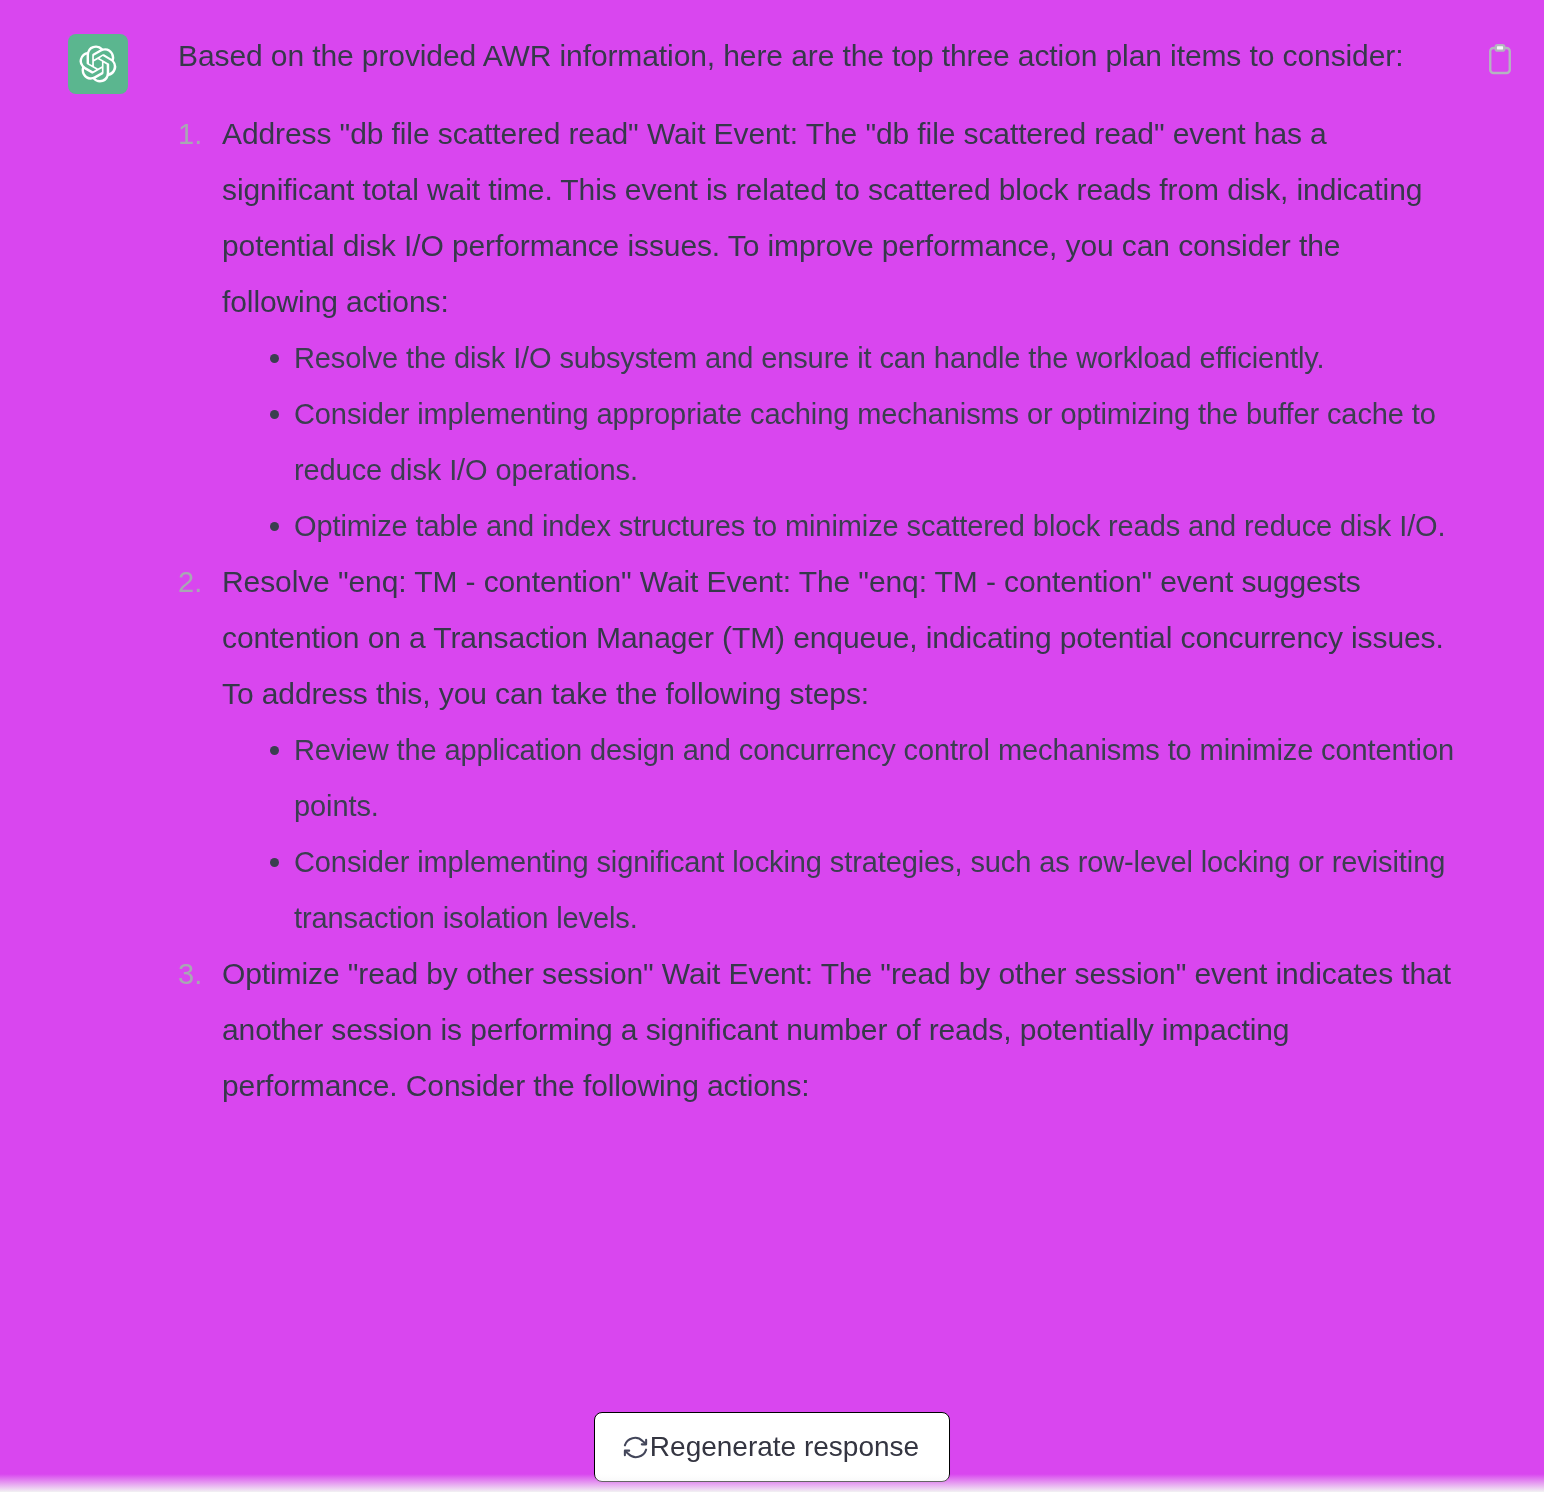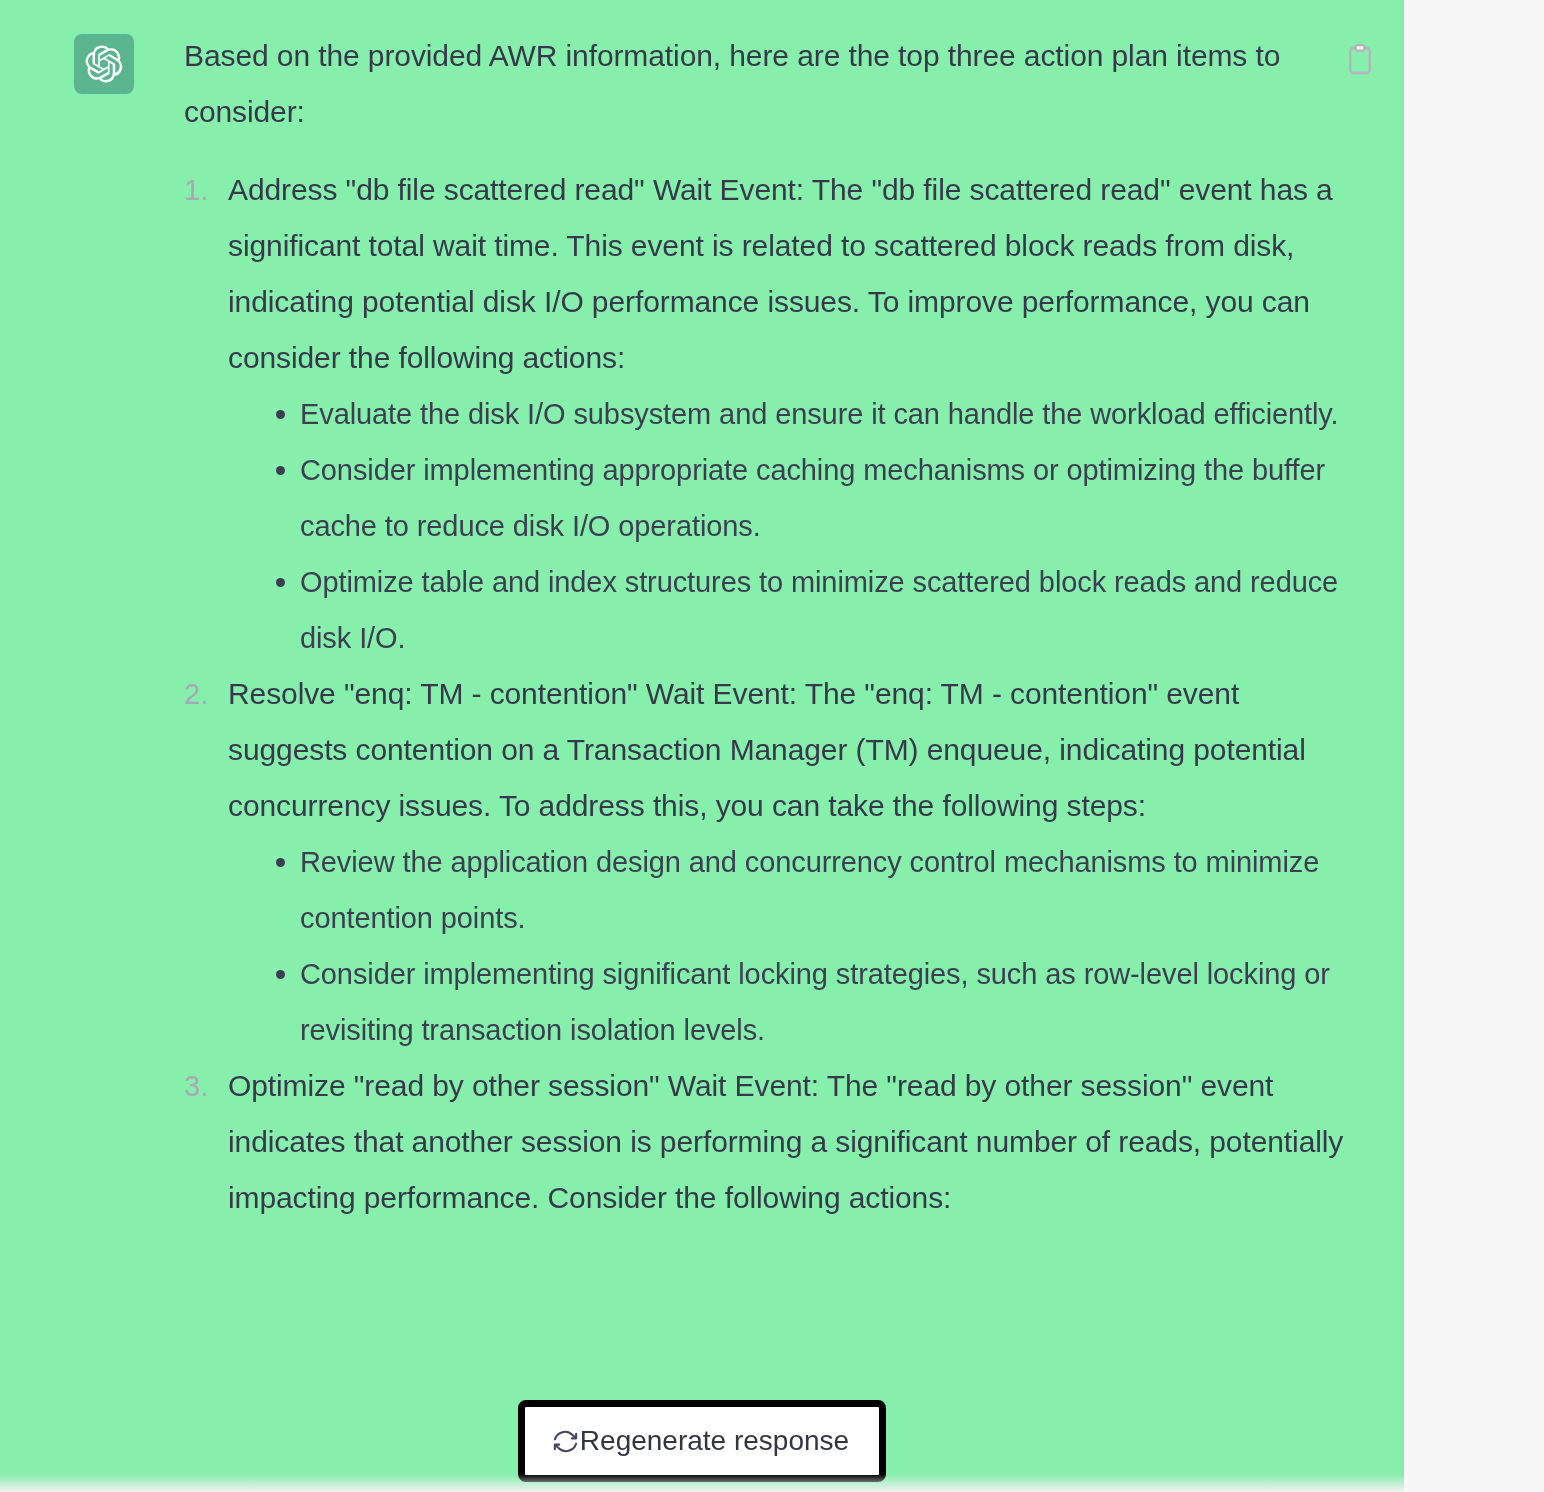--- a/index.html
+++ b/index.html
@@ -13,24 +13,24 @@
     height: 1492px;
     overflow: hidden;
     background: #f7f7f8;
     font-family: "Liberation Sans", sans-serif;
     color: #353740;
     -webkit-font-smoothing: antialiased;
   }
 
   .message-block {
     position: relative;
-    width: 1404px;
+    width: 1544px;
     min-height: 1492px;
-    background: #86efac;
-    padding: 28px 0 0 18px;
+    background: #d946ef;
+    padding: 28px 0 0 12px;
   }
 
   .message-row {
     display: flex;
     align-items: flex-start;
     padding-left: 56px;
     padding-right: 36px;
   }
 
   
@@ -144,21 +144,21 @@
     bottom: 10px;
     display: flex;
     justify-content: center;
     pointer-events: none;
   }
   .regenerate-button {
     pointer-events: auto;
     display: inline-flex;
     align-items: center;
     background: #ffffff;
-    border: 7px solid #000000;
+    border: 1px solid #000000;
     border-radius: 8px;
     padding: 17px 30px 17px 26px;
     font-family: "Liberation Sans", sans-serif;
     font-size: 28px;
     line-height: 34px;
     color: #343541;
     box-shadow: 0 1px 2px rgba(0,0,0,0.03);
     cursor: pointer;
     white-space: nowrap;
   }
@@ -202,21 +202,21 @@
 
     <div class="message-content">
 
       <p class="intro-paragraph">Based on the provided AWR information, here are the top three action plan items to consider:</p>
 
       <ol class="action-list">
 
         <li class="action-item">
           <div class="item-text">Address "db file scattered read" Wait Event: The "db file scattered read" event has a significant total wait time. This event is related to scattered block reads from disk, indicating potential disk I/O performance issues. To improve performance, you can consider the following actions:</div>
           <ul class="sub-list">
-            <li class="sub-item">Evaluate the disk I/O subsystem and ensure it can handle the workload efficiently.</li>
+            <li class="sub-item">Resolve the disk I/O subsystem and ensure it can handle the workload efficiently.</li>
             <li class="sub-item">Consider implementing appropriate caching mechanisms or optimizing the buffer cache to reduce disk I/O operations.</li>
             <li class="sub-item">Optimize table and index structures to minimize scattered block reads and reduce disk I/O.</li>
           </ul>
         </li>
 
         <li class="action-item">
           <div class="item-text">Resolve "enq: TM - contention" Wait Event: The "enq: TM - contention" event suggests contention on a Transaction Manager (TM) enqueue, indicating potential concurrency issues. To address this, you can take the following steps:</div>
           <ul class="sub-list">
             <li class="sub-item">Review the application design and concurrency control mechanisms to minimize contention points.</li>
             <li class="sub-item">Consider implementing significant locking strategies, such as row-level locking or revisiting transaction isolation levels.</li>

